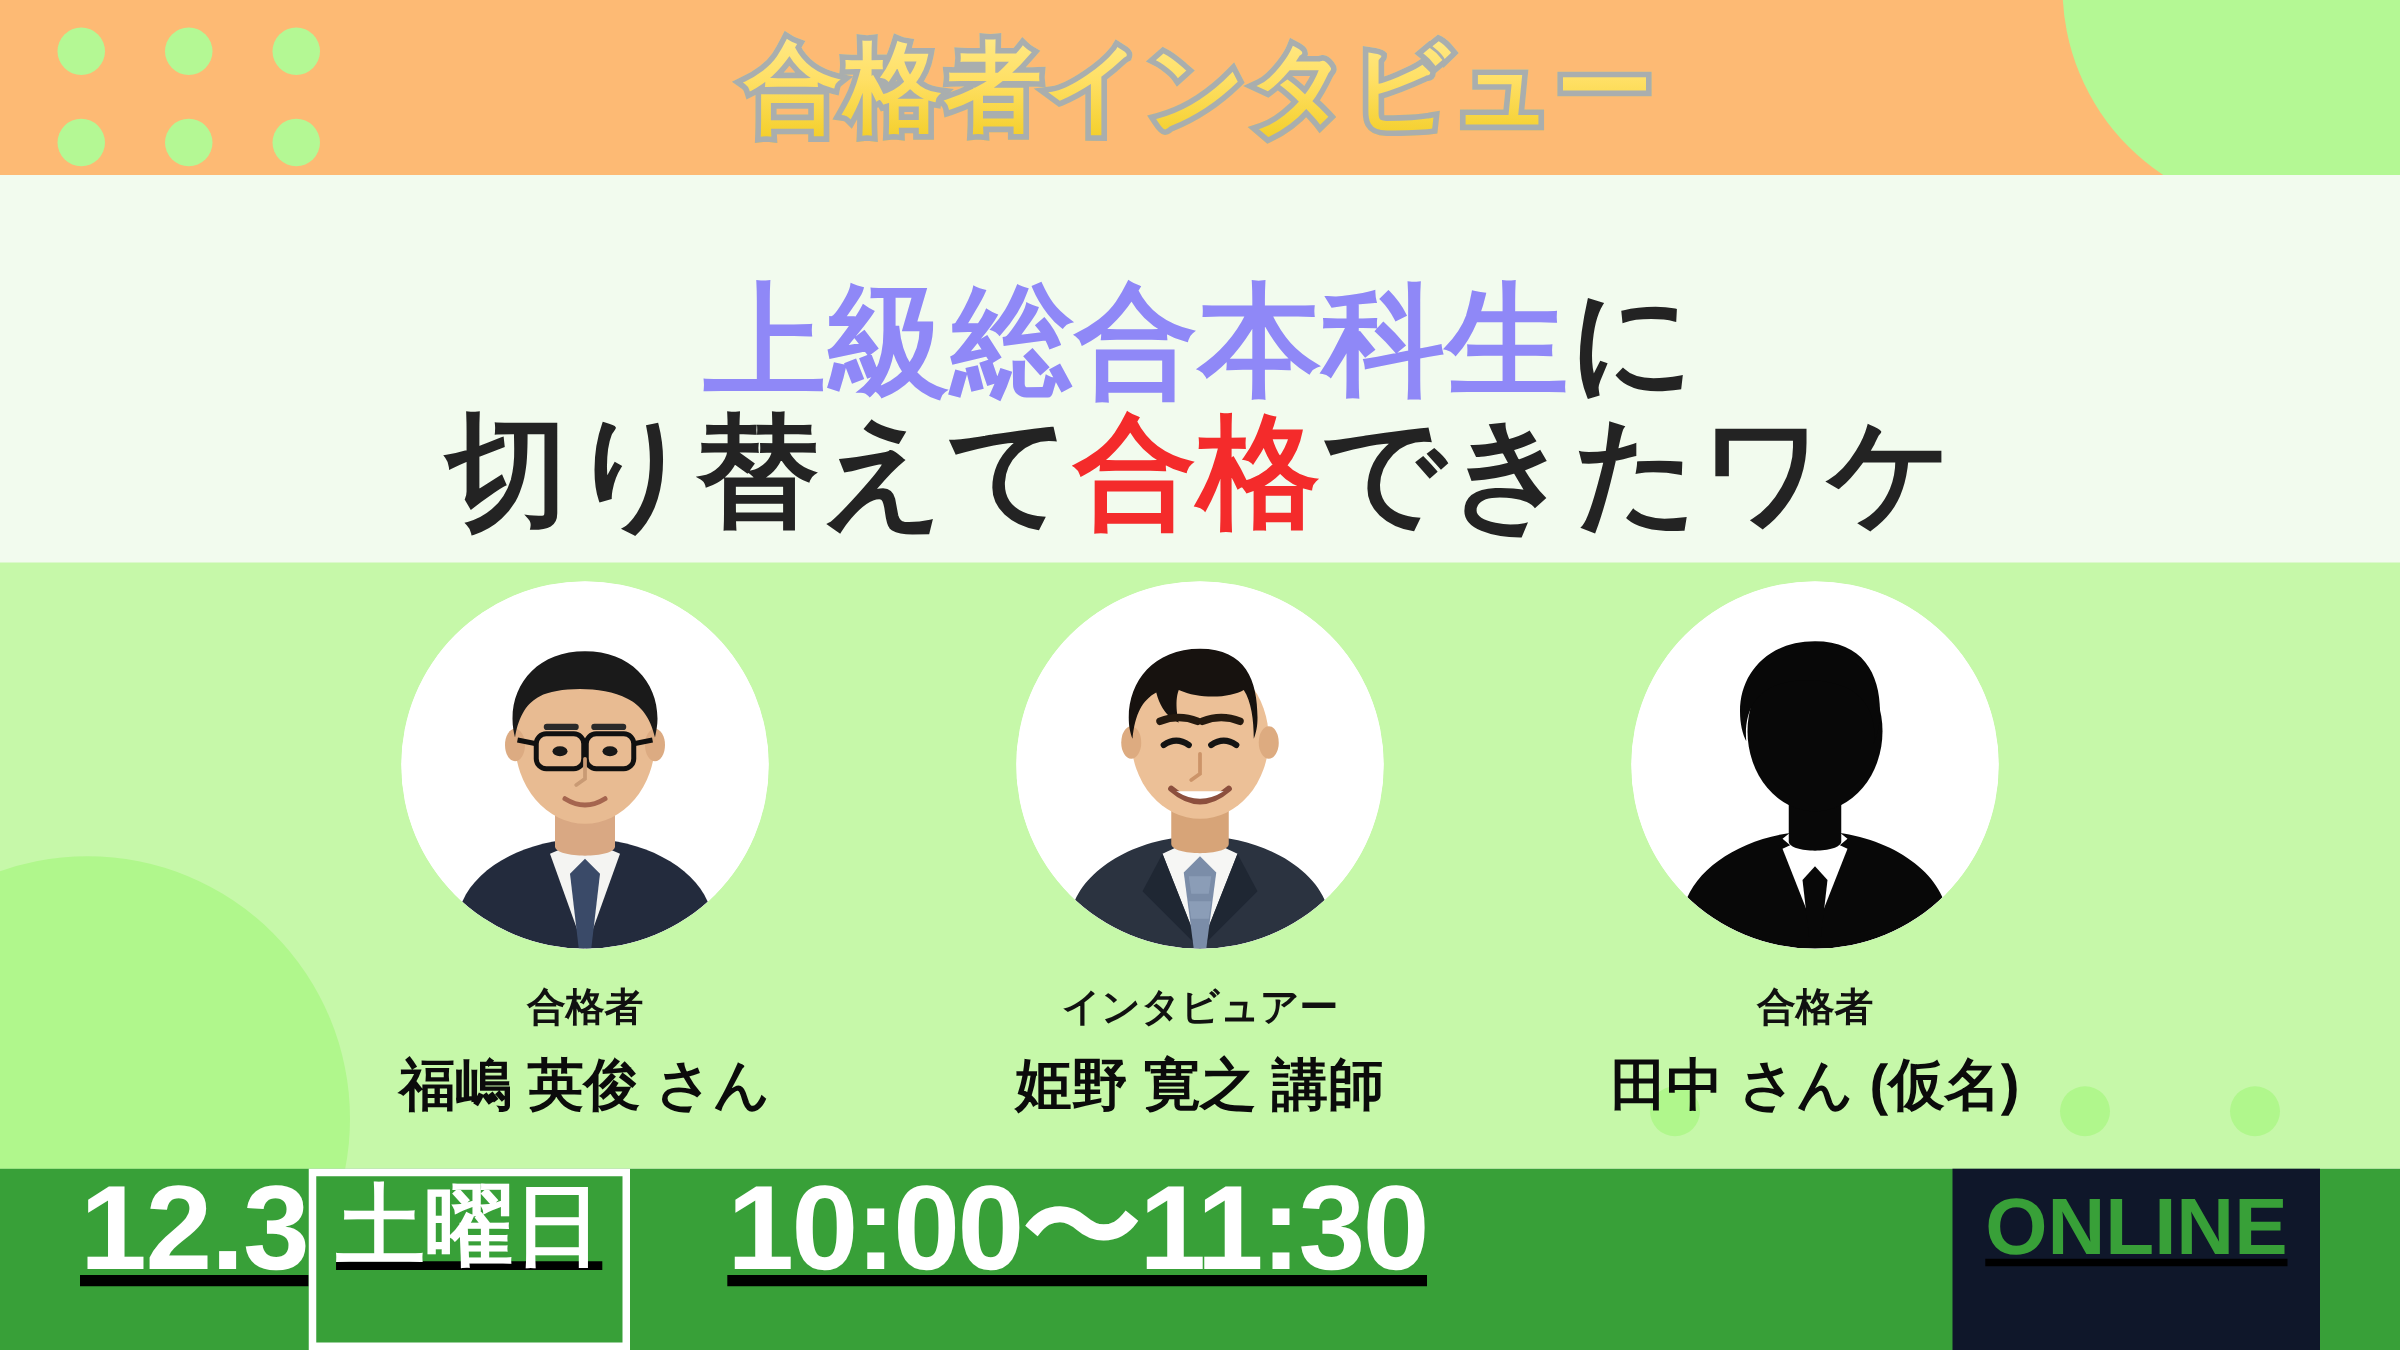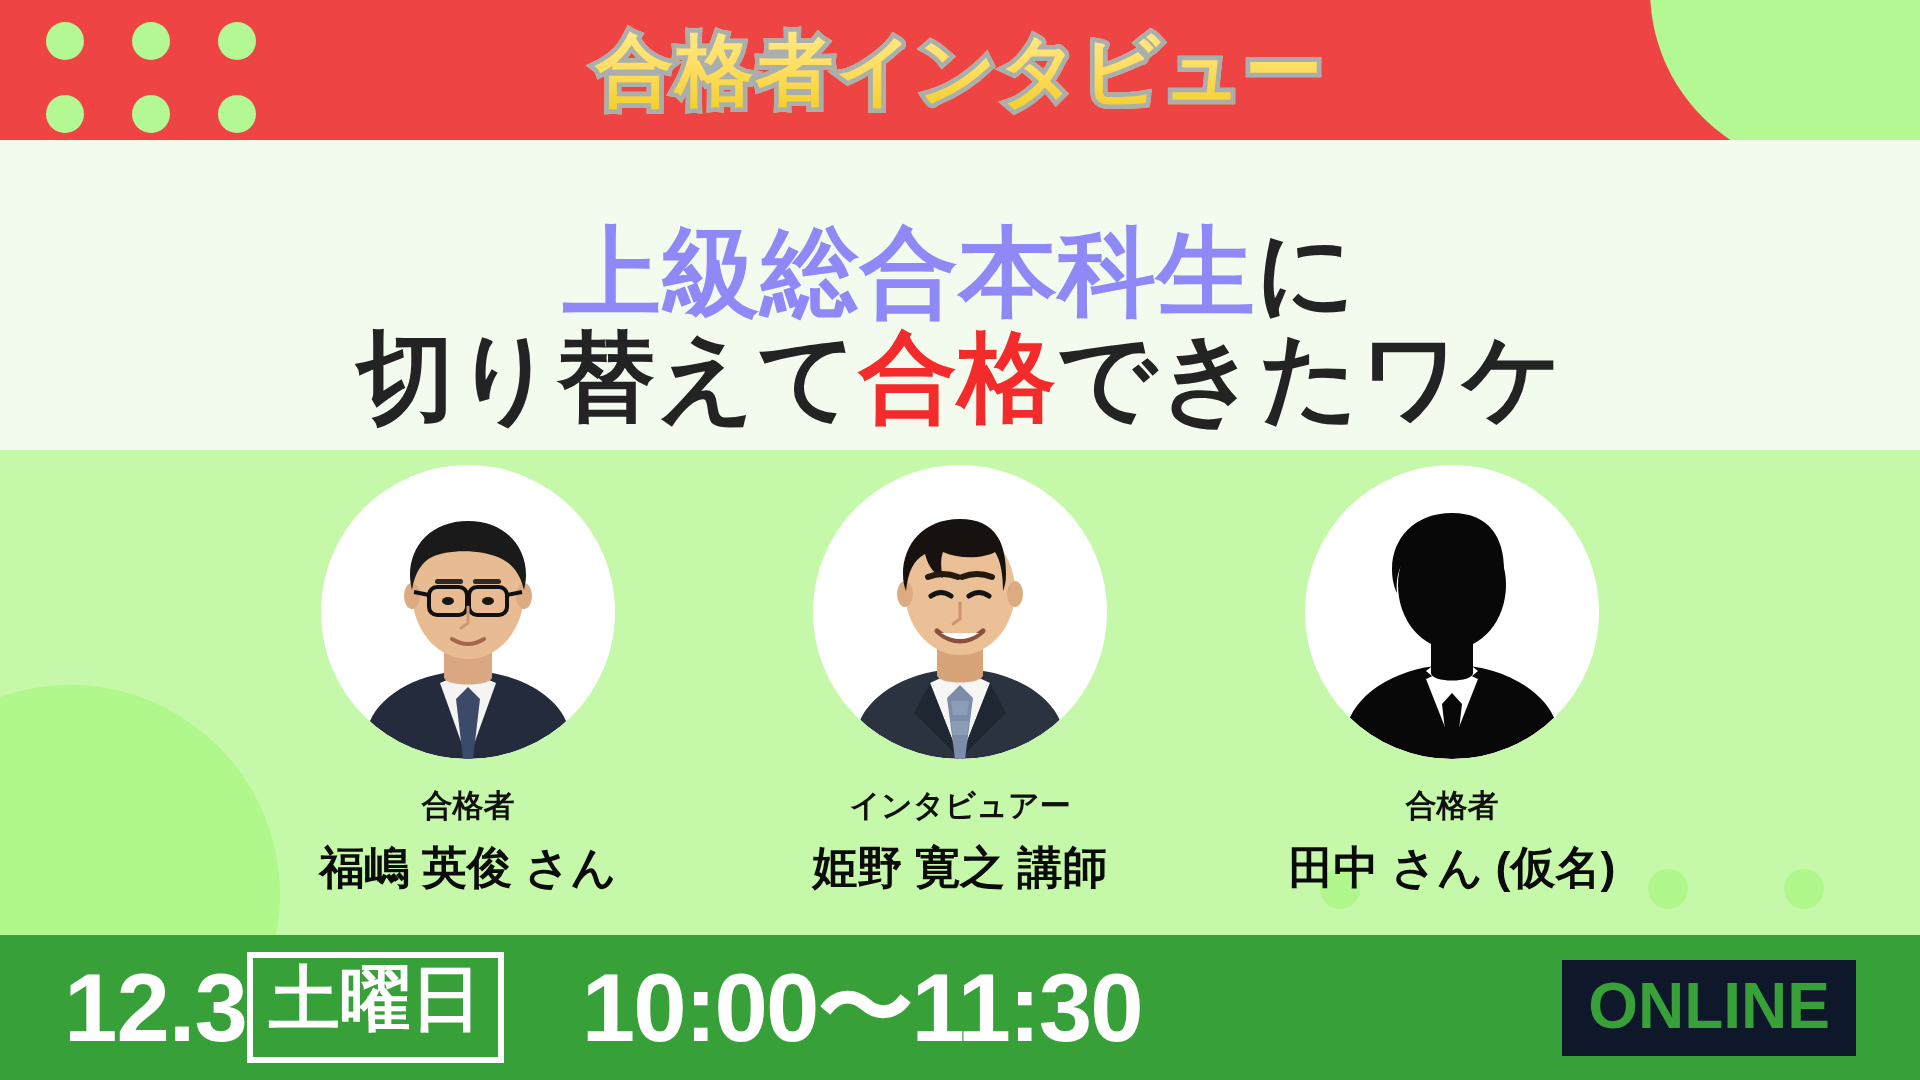--- a/index.html
+++ b/index.html
@@ -16,21 +16,21 @@
     position:relative;
     width:1920px; height:1080px;
     overflow:hidden;
     background:#ffffff;
   }
 
   
   .band-header {
     position:absolute; left:0; top:0;
     width:1920px; height:140px;
-    background:#ef4444;
+    background:#fdba74;
     overflow:hidden;
   }
   .header-dots {
     position:absolute; left:46px; top:22px;
     display:grid;
     grid-template-columns:repeat(3, 86px);
     grid-template-rows:repeat(2, 73px);
   }
   .header-dots span {
     width:38px; height:38px;
@@ -164,23 +164,23 @@
     line-height:1.1;
     white-space:nowrap;
   }
 
   
   .band-footer {
     position:absolute; left:0; top:935px;
     width:1920px; height:145px;
     background:#38a038;
     display:flex;
-    align-items:center;
     padding:0 64px;
     gap:0;
+    text-decoration:underline;
   }
   .f-date {
     font-size:96px;
     font-weight:bold;
     color:#ffffff;
     line-height:1;
     letter-spacing:-1px;
   }
   .f-day {
     border:6px solid #ffffff;

